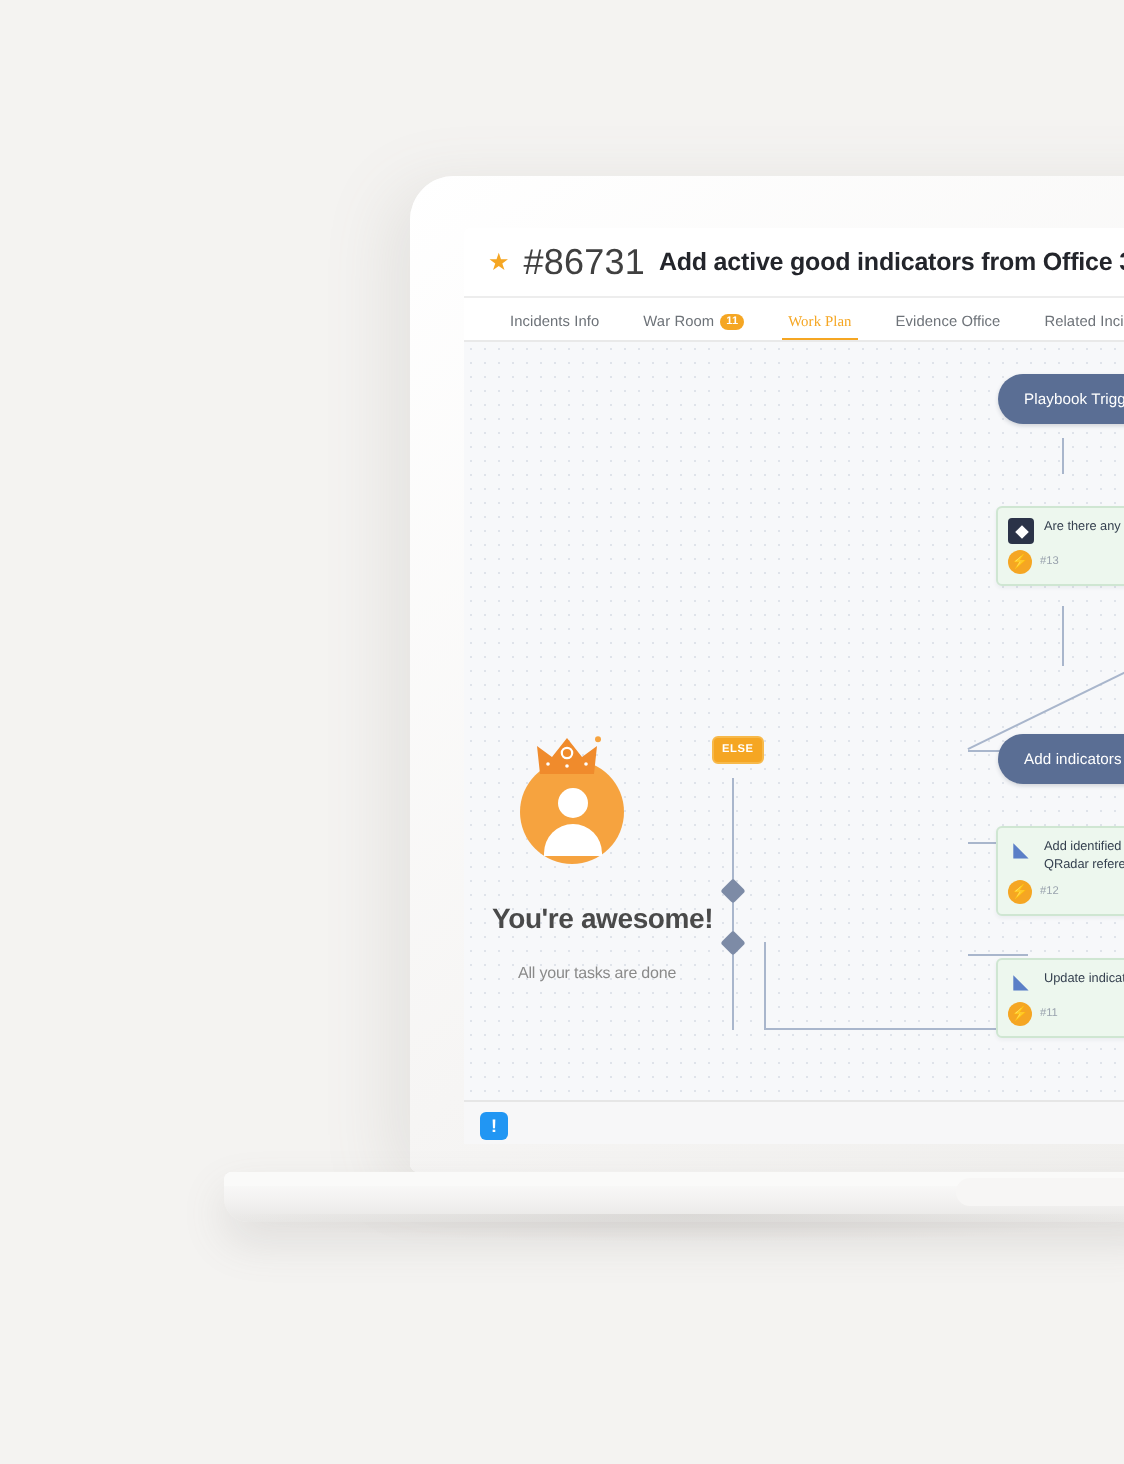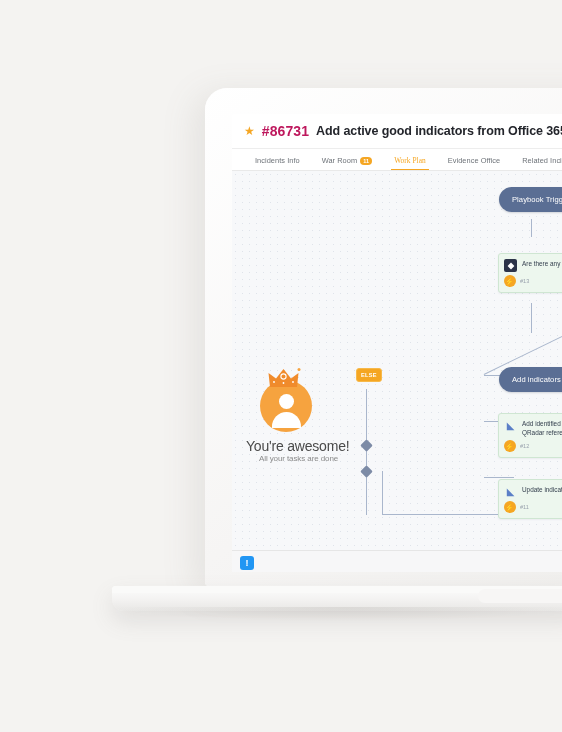--- a/index.html
+++ b/index.html
@@ -50,21 +50,21 @@
     border-radius:3px 3px 0 0;
   }
 
   
   .titlebar{
     height:34px;display:flex;align-items:center;gap:7px;
     padding:0 0 0 12px;background:#fff;
     border-bottom:1px solid #ededed;
   }
   .star-icon{color:#f5a623;font-size:12px;line-height:1;}
-  .ticket-id{color:#be185d;font-size:14px;font-weight:700;letter-spacing:.1px;}
+  .ticket-id{color:#404040;font-size:18px;font-weight:400;letter-spacing:.1px;}
   .incident-title{
     color:#23252b;font-size:12.5px;font-weight:700;white-space:nowrap;
     letter-spacing:-.1px;
   }
 
   
   .tabs{
     height:21px;display:flex;align-items:flex-end;gap:0;
     padding-left:12px;background:#fff;border-bottom:1px solid #e9e9e9;
   }
@@ -154,24 +154,24 @@
   .avatar-head{
     position:absolute;left:19px;top:28px;width:15px;height:15px;
     border-radius:50%;background:#ffffff;
   }
   .avatar-body{
     position:absolute;left:12px;top:46px;width:29px;height:16px;
     border-radius:15px 15px 0 0;background:#ffffff;
   }
   .crown{position:absolute;left:8px;top:2px;width:34px;height:20px;}
   .awesome-title{
-    font-size:14px;color:#4a4a4a;font-weight:400;margin-top:10px;letter-spacing:-.2px;
+    font-size:14px;color:#4a4a4a;font-weight:700;margin-top:23px;letter-spacing:-.2px;
   }
   .awesome-sub{
-    font-size:8px;color:#8a8a8a;margin-top:0;margin-left:13px;letter-spacing:-.1px;
+    font-size:8px;color:#8a8a8a;margin-top:15px;margin-left:13px;letter-spacing:-.1px;
   }
 
   
   .statusbar{
     height:24px;background:#f7f7f8;border-top:1px solid #e6e6e6;
     display:flex;align-items:center;gap:8px;padding-left:8px;
   }
   .status-icon{
     width:14px;height:14px;border-radius:3px;background:#2196f3;
     color:#fff;font-size:9px;font-weight:700;

